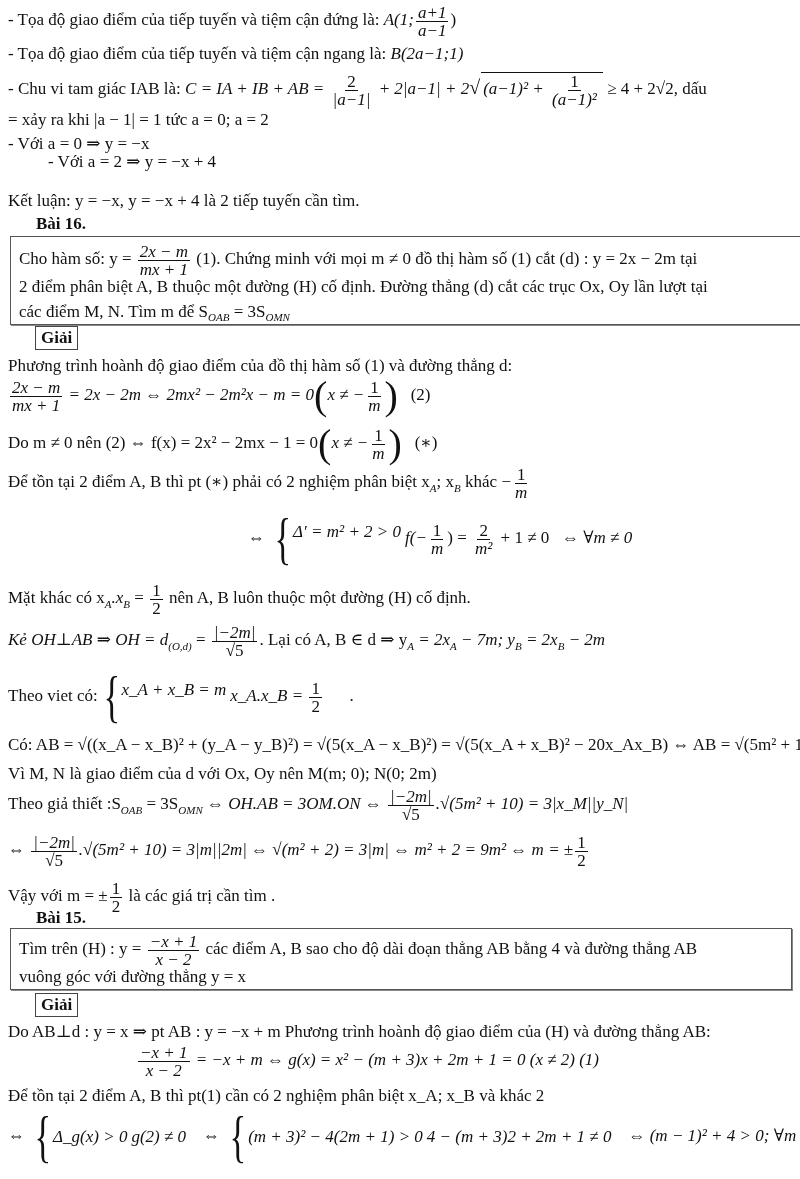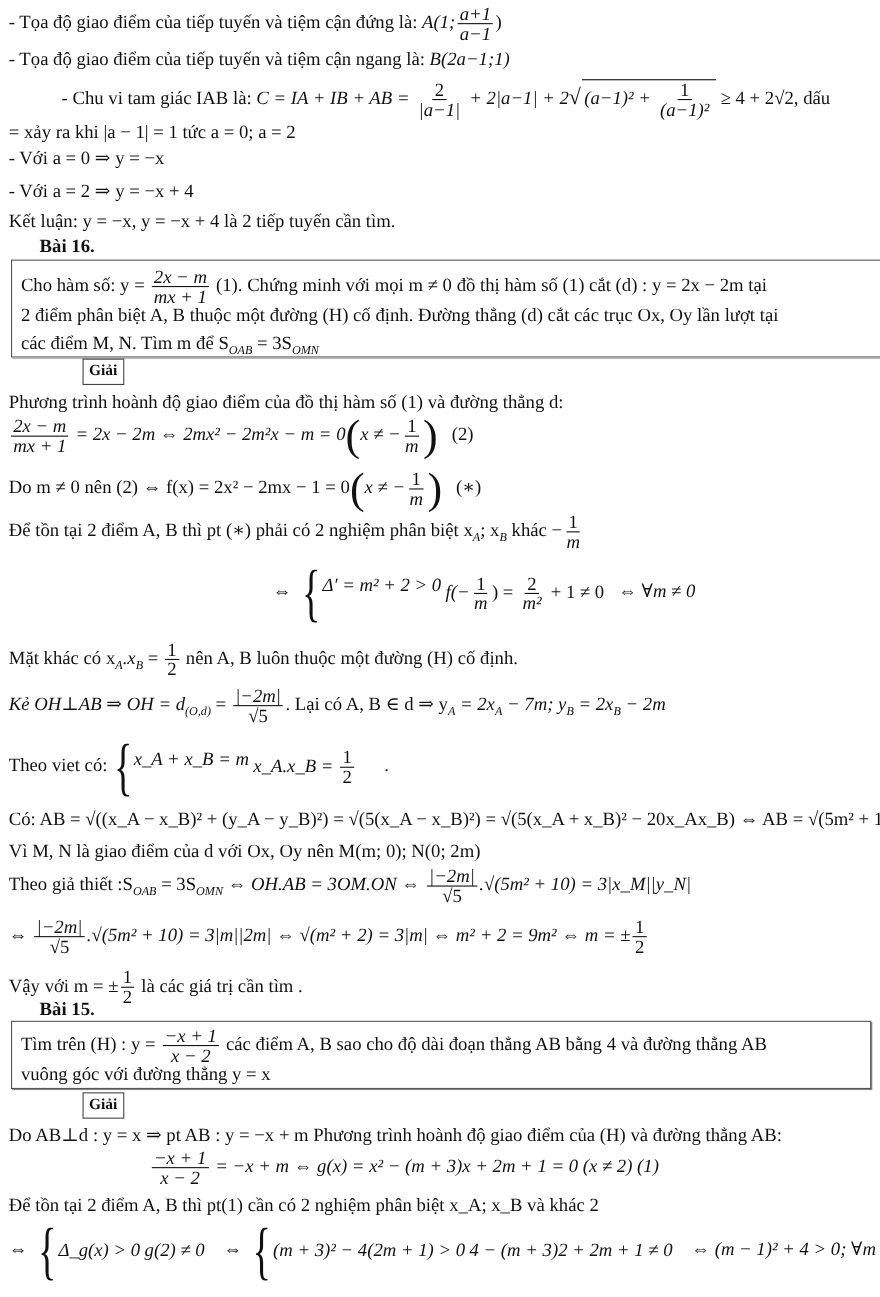--- a/index.html
+++ b/index.html
@@ -8,50 +8,50 @@
   .ln { position:absolute; left:8px; white-space:nowrap; line-height:20px; }
   i, .v { font-style:italic; }
   .frac { display:inline-flex; flex-direction:column; align-items:center; vertical-align:middle; margin:0 2px; line-height:17px; }
   .frac > span:first-child { border-bottom:1px solid #111; padding:0 2px; }
   .frac > span { padding:0 2px; }
   .sqrt { display:inline-block; border-top:1px solid #111; padding:0 2px; margin-left:1px; }
   .rad { font-size:20px; }
   sub, sup { font-size:11px; }
   .box { position:absolute; border:1px solid #555; box-shadow:1px 1px 0 #888; }
   .bai { position:absolute; left:36px; font-weight:bold; font-size:17px; }
-  .giai { position:absolute; left:35px; font-weight:bold; font-size:14px; border:1px solid #444; padding:0 5px; line-height:22px;margin-left:40px; }
+  .giai { position:absolute; left:35px; font-weight:bold; font-size:17px; border:1px solid #444; padding:0 5px; line-height:22px; }
   .brace { display:inline-flex; align-items:center; vertical-align:middle; }
   .brace .b { font-size:58px; line-height:58px; transform:scaleX(0.6); margin-right:-4px; font-weight:200; }
   .brace .rows { display:flex; flex-direction:row; gap:4px; }
   .paren { font-size:40px; line-height:40px; vertical-align:middle; font-weight:200; }
 </style>
 </head>
 <body>
 
 <div class="ln" style="top:4px;">
   <span>- Tọa độ giao điểm của tiếp tuyến và tiệm cận đứng là: </span><i>A(1;</i><span class="frac">
       <span class="v">a+1</span>
       <span class="v">a−1</span>
     </span><span>)</span>
 </div>
 <div class="ln" style="top:44px;">
   <span>- Tọa độ giao điểm của tiếp tuyến và tiệm cận ngang là: </span><i>B(2a−1;1)</i>
 </div>
-<div class="ln" style="top:72px;margin-left:48px;">
+<div class="ln" style="top:72px;">
   <span>- Chu vi tam giác IAB là: </span><i>C = IA + IB + AB = </i><span class="frac">
       <span>2</span>
       <span class="v">|a−1|</span>
     </span><i> + 2|a−1| + 2</i><span class="rad">√</span><span class="sqrt"><i>(a−1)² + </i><span class="frac">
         <span>1</span>
         <span class="v">(a−1)²</span>
       </span></span><span> ≥ 4 + 2√2</span><span>, dấu</span>
 </div>
 <div class="ln" style="top:110px;">= xảy ra khi |a − 1| = 1 tức a = 0; a = 2</div>
 <div class="ln" style="top:134px;">- Với a = 0 ⇒ y = −x</div>
-<div class="ln" style="top:164px;">- Với a = 2 ⇒ y = −x + 4</div>
+<div class="ln" style="top:152px;margin-left:40px;">- Với a = 2 ⇒ y = −x + 4</div>
 <div class="ln" style="top:191px;">Kết luận: y = −x, y = −x + 4 là 2 tiếp tuyến cần tìm.</div>
 
 <div class="bai" style="top:214px;">Bài 16.</div>
 <div class="box" style="left:10px; top:236px; width:780px; height:87px;padding-left:40px;">
   <div class="ln" style="top:6px;">
     <span>Cho hàm số: y = </span><span class="frac">
         <span class="v">2x − m</span>
         <span class="v">mx + 1</span>
       </span><span>   (1). Chứng minh với mọi m ≠ 0 đồ thị hàm số (1) cắt (d) : y = 2x − 2m tại</span>
   </div>

